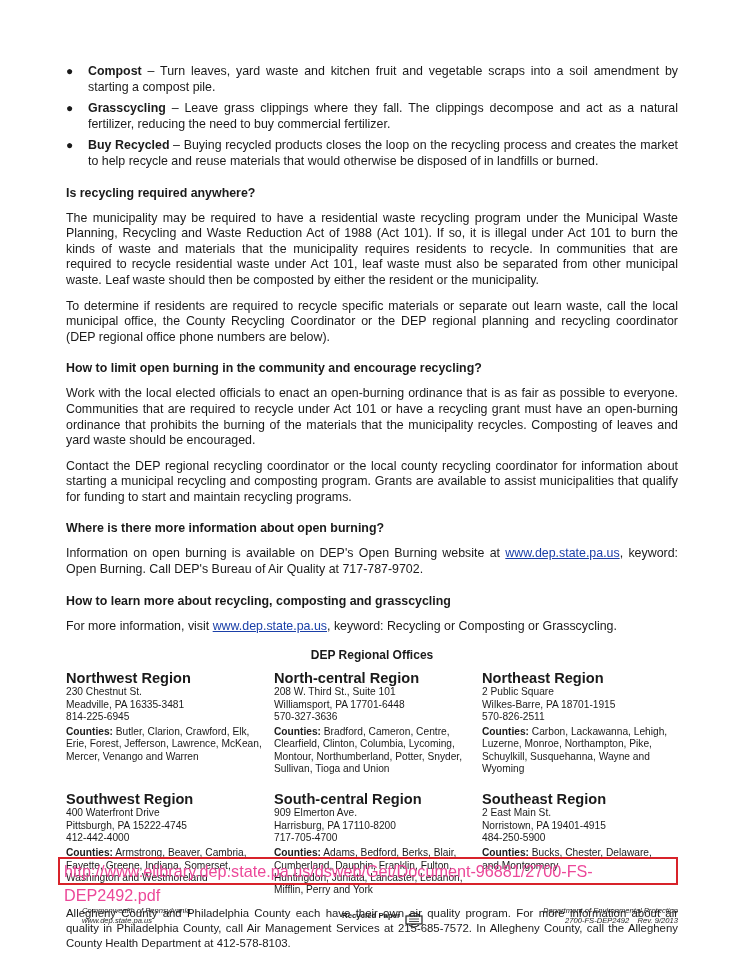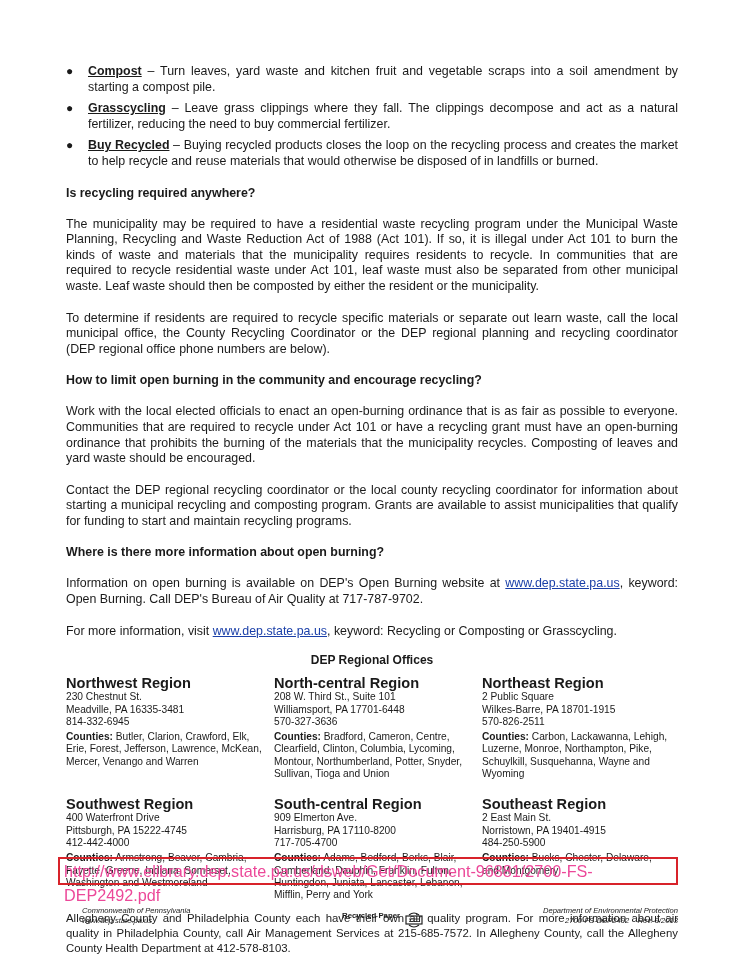--- a/index.html
+++ b/index.html
@@ -9,26 +9,26 @@
     }
     .page { position: absolute; left: 66px; top: 64px; width: 612px; }
     ul.bullets { list-style: none; margin: 0; padding: 0; }
     ul.bullets li {
       position: relative; padding-left: 22px; font-size: 12.4px; line-height: 15.6px;
       text-align: justify; margin-bottom: 6px;
     }
     ul.bullets li .dot {
       position: absolute; left: 0; top: 0; font-size: 12px;
     }
-    ul.bullets li b { font-weight: bold; text-decoration: underline; }
+    ul.bullets li b { font-weight: bold; }
     h3 {
       font-size: 12.4px; font-weight: bold; margin: 16px 0 6px 0; line-height: 15px;
     }
     p {
-      font-size: 12.4px; line-height: 15.6px; margin: 16px 0 7px 0; text-align: justify;
+      font-size: 12.4px; line-height: 15.6px; margin: 10px 0 7px 0; text-align: justify;
     }
     a.link { color: #1a3fa8; text-decoration: underline; }
     .offices-title {
       text-align: center; font-weight: bold; font-size: 12px; margin: 14px 0 8px 0;
     }
     .regions { display: grid; grid-template-columns: 208px 208px 196px; row-gap: 16px; }
     .region { font-size: 10.2px; line-height: 12.3px; }
     .region .name { font-size: 14.6px; font-weight: bold; line-height: 16px; }
     .region .counties { margin-top: 3px; padding-right: 8px; }
     .region .counties b { font-weight: bold; }
@@ -58,30 +58,31 @@
   <p>The municipality may be required to have a residential waste recycling program under the Municipal Waste Planning, Recycling and Waste Reduction Act of 1988 (Act 101). If so, it is illegal under Act 101 to burn the kinds of waste and materials that the municipality requires residents to recycle. In communities that are required to recycle residential waste under Act 101, leaf waste must also be separated from other municipal waste. Leaf waste should then be composted by either the resident or the municipality.</p>
   <p>To determine if residents are required to recycle specific materials or separate out learn waste, call the local municipal office, the County Recycling Coordinator or the DEP regional planning and recycling coordinator (DEP regional office phone numbers are below).</p>
 
   <h3>How to limit open burning in the community and encourage recycling?</h3>
   <p>Work with the local elected officials to enact an open-burning ordinance that is as fair as possible to everyone. Communities that are required to recycle under Act 101 or have a recycling grant must have an open-burning ordinance that prohibits the burning of the materials that the municipality recycles. Composting of leaves and yard waste should be encouraged.</p>
   <p>Contact the DEP regional recycling coordinator or the local county recycling coordinator for information about starting a municipal recycling and composting program. Grants are available to assist municipalities that qualify for funding to start and maintain recycling programs.</p>
 
   <h3>Where is there more information about open burning?</h3>
   <p><span>Information on open burning is available on DEP's Open Burning website at </span><a class="link">www.dep.state.pa.us</a><span>, keyword: Open Burning. Call DEP's Bureau of Air Quality at 717-787-9702.</span></p>
 
+  <h3>How to learn more about recycling, composting and grasscycling</h3>
   <p><span>For more information, visit </span><a class="link">www.dep.state.pa.us</a><span>, keyword: Recycling or Composting or Grasscycling.</span></p>
 
   <div class="offices-title">DEP Regional Offices</div>
 
   <div class="regions">
     <div class="region">
       <div class="name">Northwest Region</div>
       <div>230 Chestnut St.</div>
       <div>Meadville, PA  16335-3481</div>
-      <div>814-332-6945</div>
+      <div>814-225-6945</div>
       <div class="counties"><b>Counties:</b><span> Butler, Clarion, Crawford, Elk, Erie, Forest, Jefferson, Lawrence, McKean, Mercer, Venango and Warren</span></div>
     </div>
     <div class="region">
       <div class="name">North-central Region</div>
       <div>208 W. Third St., Suite 101</div>
       <div>Williamsport, PA  17701-6448</div>
       <div>570-327-3636</div>
       <div class="counties"><b>Counties:</b><span> Bradford, Cameron, Centre, Clearfield, Clinton, Columbia, Lycoming, Montour, Northumberland, Potter, Snyder, Sullivan, Tioga and Union</span></div>
     </div>
     <div class="region">

